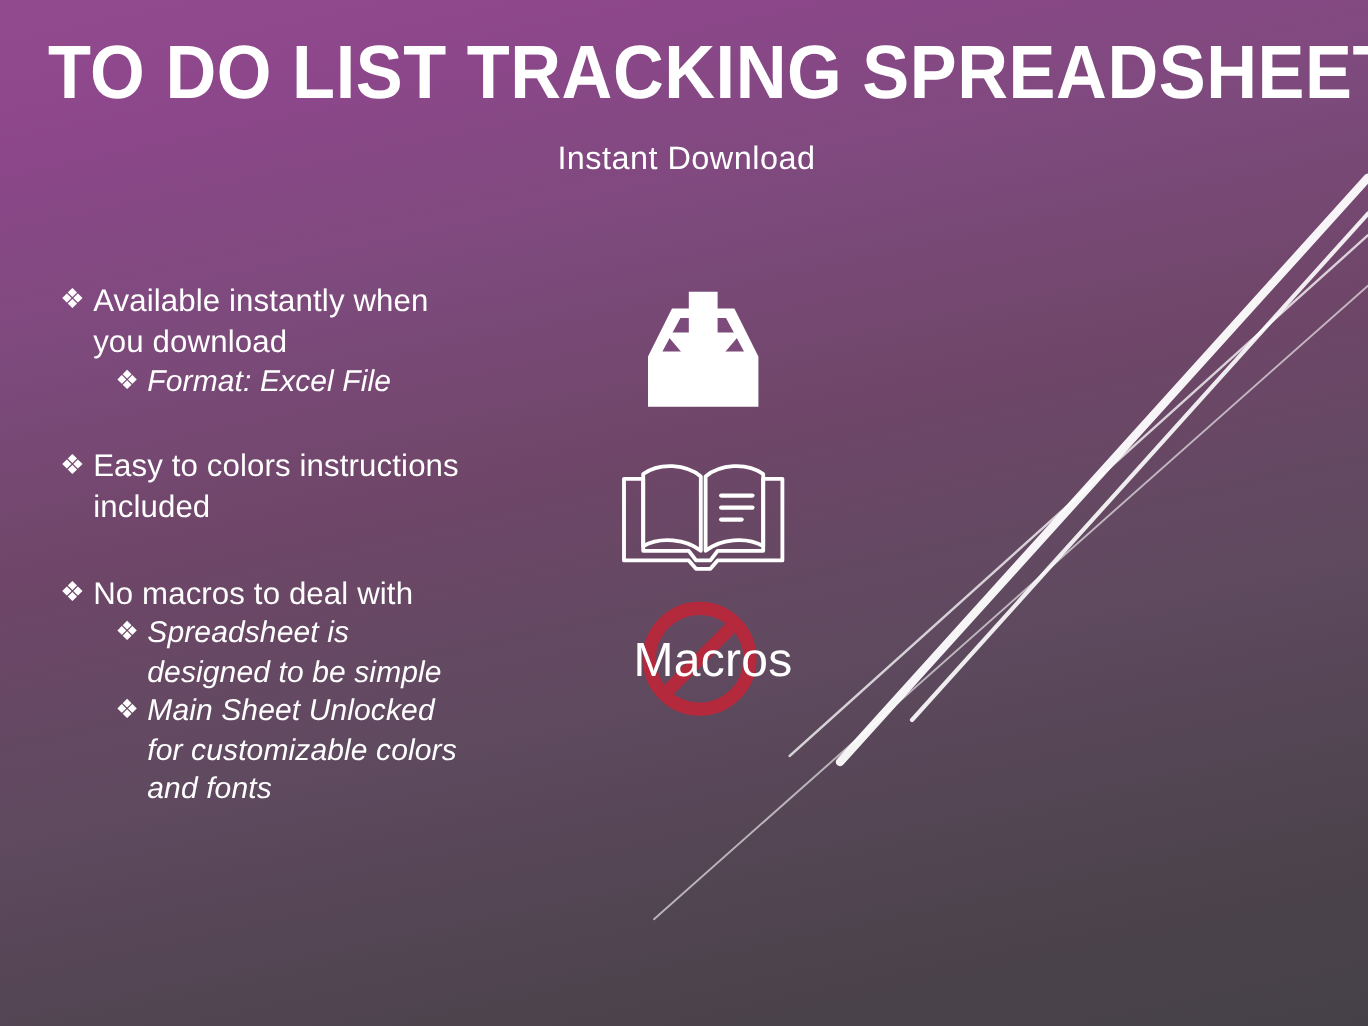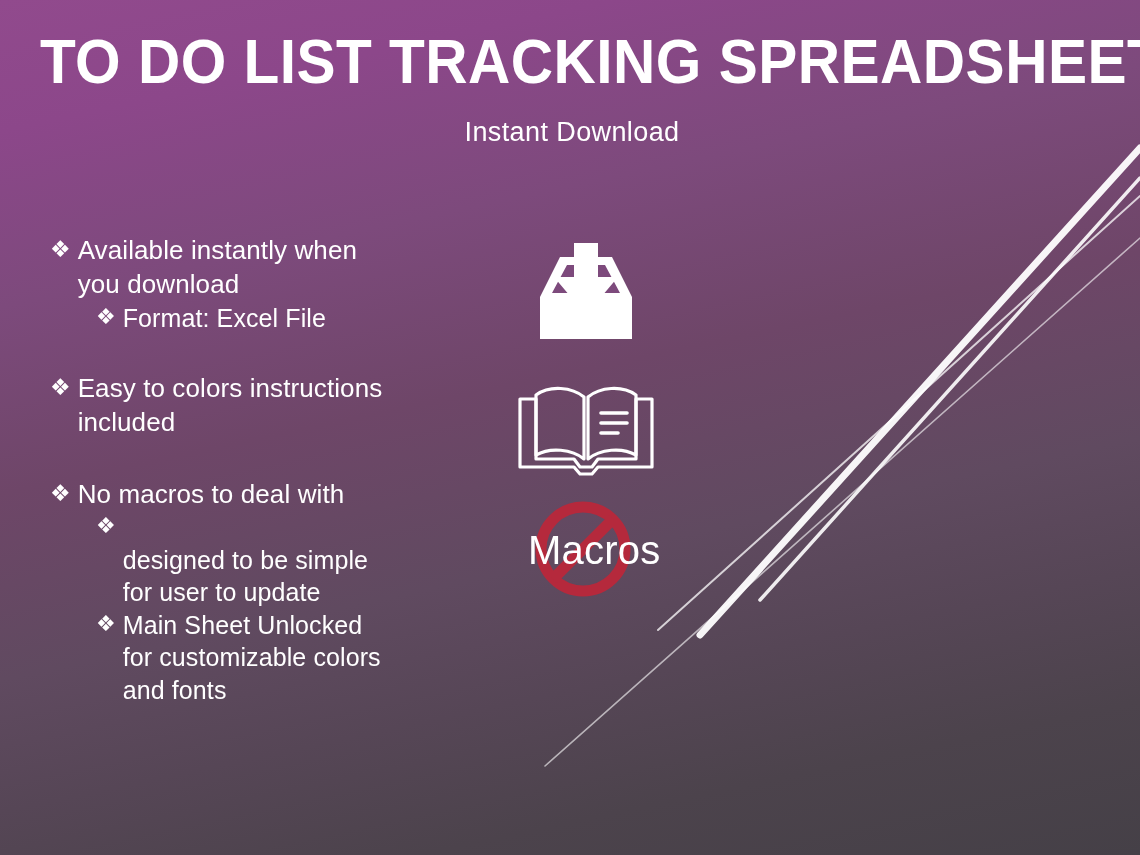--- a/index.html
+++ b/index.html
@@ -84,21 +84,21 @@
     line-height: 1.32;
     margin-right: 7px;
   }
   .b-text {
     font-size: 26px;
     font-weight: 400;
     letter-spacing: 0.1px;
   }
   .level-1 { margin-left: 0px; }
   .level-2 { margin-left: 46px; }
-  .level-2 .b-text { font-size: 25px; }
+  .level-2 .b-text { font-size: 25px; font-style: italic; }
   .level-2 .b-mark { font-size: 22px; }
 
   
   #icons { position: absolute; left: 0; top: 0; z-index: 6; }
 
   #download-icon-wrap { position: absolute; left: 534px; top: 243px; }
   #book-icon-wrap     { position: absolute; left: 516px; top: 381px; }
   #macros-wrap        { position: absolute; left: 530px; top: 496px; }
 
   #macros-label {
@@ -152,21 +152,21 @@
       </div>
     </div>
 
     <div class="bullet-group" style="margin-top:38px;">
       <div class="b-row level-1">
         <span class="b-mark">❖</span>
         <span class="b-text">No macros to deal with</span>
       </div>
       <div class="b-row level-2">
         <span class="b-mark">❖</span>
-        <span class="b-text"><br><span>designed to be simple</span><br><span>for user to update</span></span>
+        <span class="b-text"><span>Spreadsheet is</span><br><span>designed to be simple</span><br></span>
       </div>
       <div class="b-row level-2">
         <span class="b-mark">❖</span>
         <span class="b-text"><span>Main Sheet Unlocked</span><br><span>for customizable colors</span><br><span>and fonts</span></span>
       </div>
     </div>
 
   </div>
 
   <div id="icons">

